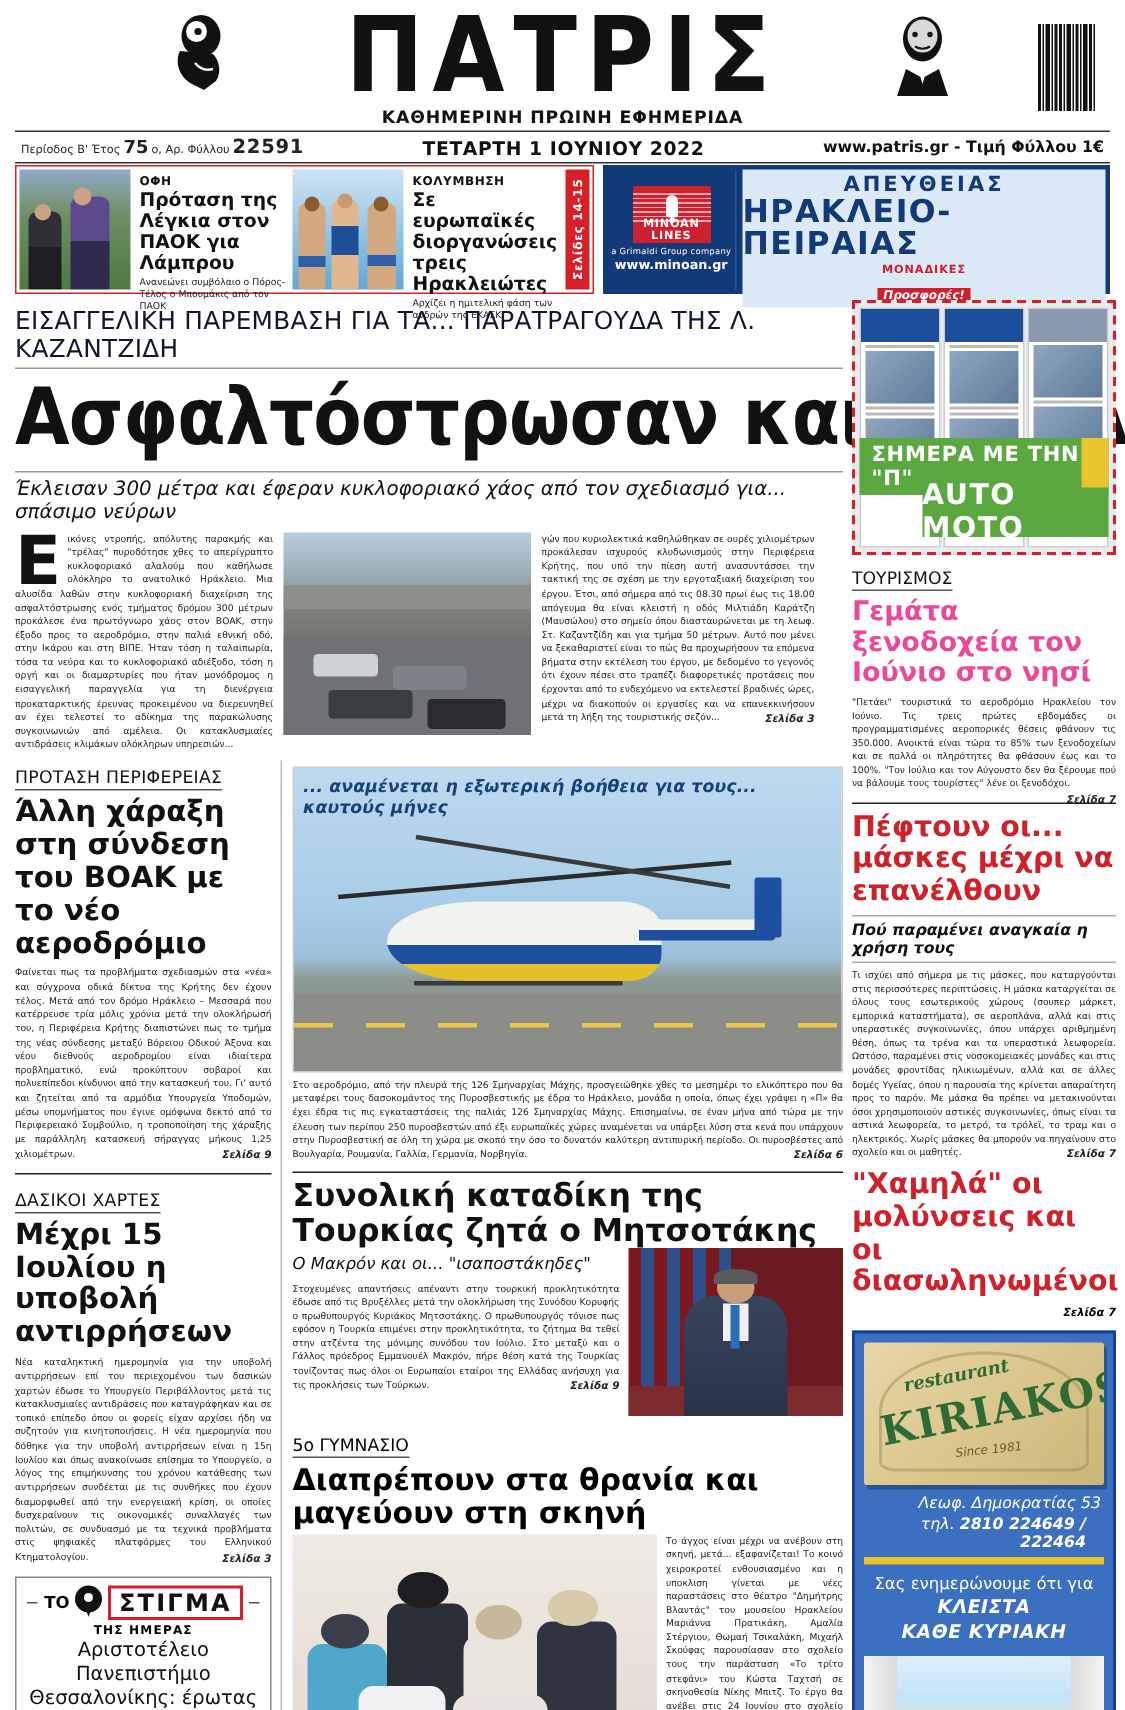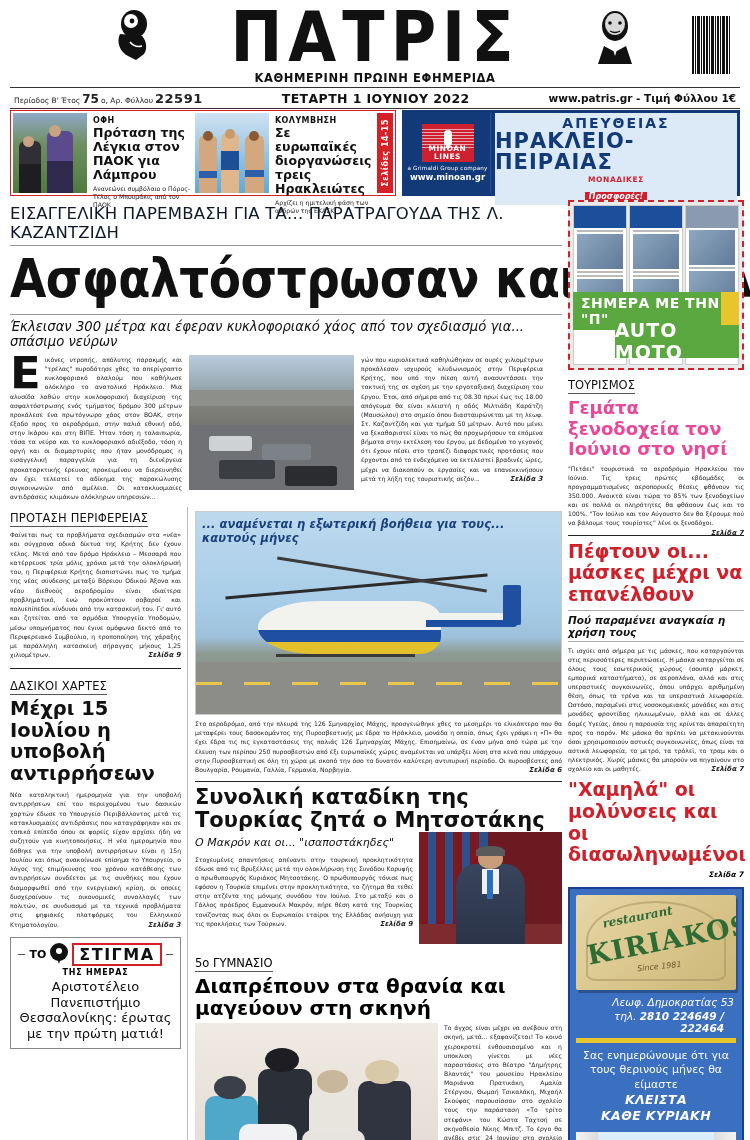--- a/index.html
+++ b/index.html
@@ -484,20 +484,21 @@
           <span class="pg">Σελίδα 3</span>
         </div>
       </div>
 
       <div class="main-split">
 
         <div class="left-rail">
 
           <div>
             <div class="rail-kicker">ΠΡΟΤΑΣΗ ΠΕΡΙΦΕΡΕΙΑΣ</div>
+            <div class="rail-head">Άλλη χάραξη στη σύνδεση του ΒΟΑΚ με το νέο αεροδρόμιο</div>
             <div class="rail-body">
               <span>Φαίνεται πως τα προβλήματα σχεδιασμών στα «νέα» και σύγχρονα οδικά δίκτυα της Κρήτης δεν έχουν τέλος. Μετά από τον δρόμο Ηράκλειο – Μεσσαρά που κατέρρευσε τρία μόλις χρόνια μετά την ολοκλήρωσή του, η Περιφέρεια Κρήτης διαπιστώνει πως το τμήμα της νέας σύνδεσης μεταξύ Βόρειου Οδικού Άξονα και νέου διεθνούς αεροδρομίου είναι ιδιαίτερα προβληματικό, ενώ προκύπτουν σοβαροί και πολυεπίπεδοι κίνδυνοι από την κατασκευή του. Γι' αυτό και ζητείται από τα αρμόδια Υπουργεία Υποδομών, μέσω υπομνήματος που έγινε ομόφωνα δεκτό από το Περιφερειακό Συμβούλιο, η τροποποίηση της χάραξης με παράλληλη κατασκευή σήραγγας μήκους 1,25 χιλιομέτρων.</span>
               <span class="pg">Σελίδα 9</span>
             </div>
           </div>
 
           <div class="rail-sep"></div>
 
           <div>
             <div class="rail-kicker">ΔΑΣΙΚΟΙ ΧΑΡΤΕΣ</div>
@@ -660,21 +661,20 @@
           <div class="k-since">Since 1981</div>
         </div>
         <div class="k-addr">Λεωφ. Δημοκρατίας 53</div>
         <div class="k-tel">
           <span>τηλ.</span>
           <b>2810 224649 / 222464</b>
         </div>
         <div class="k-bar"></div>
         <div class="k-msg">
           <div>Σας ενημερώνουμε ότι για</div>
-          <div>τους θερινούς μήνες θα είμαστε</div>
           <div class="k-strong">ΚΛΕΙΣΤΑ</div>
           <div class="k-strong">ΚΑΘΕ ΚΥΡΙΑΚΗ</div>
         </div>
         <div class="k-beach">
 
           <div class="frameL"></div>
           <div class="frameR"></div>
 
         </div>
       </div>

